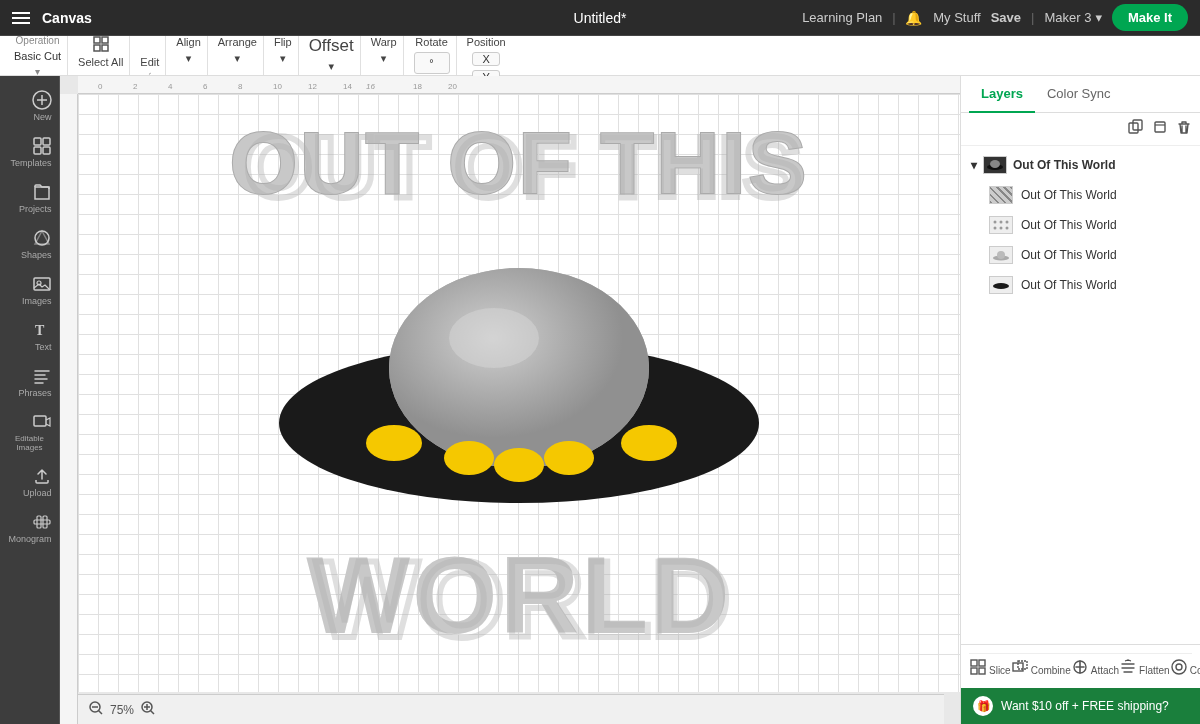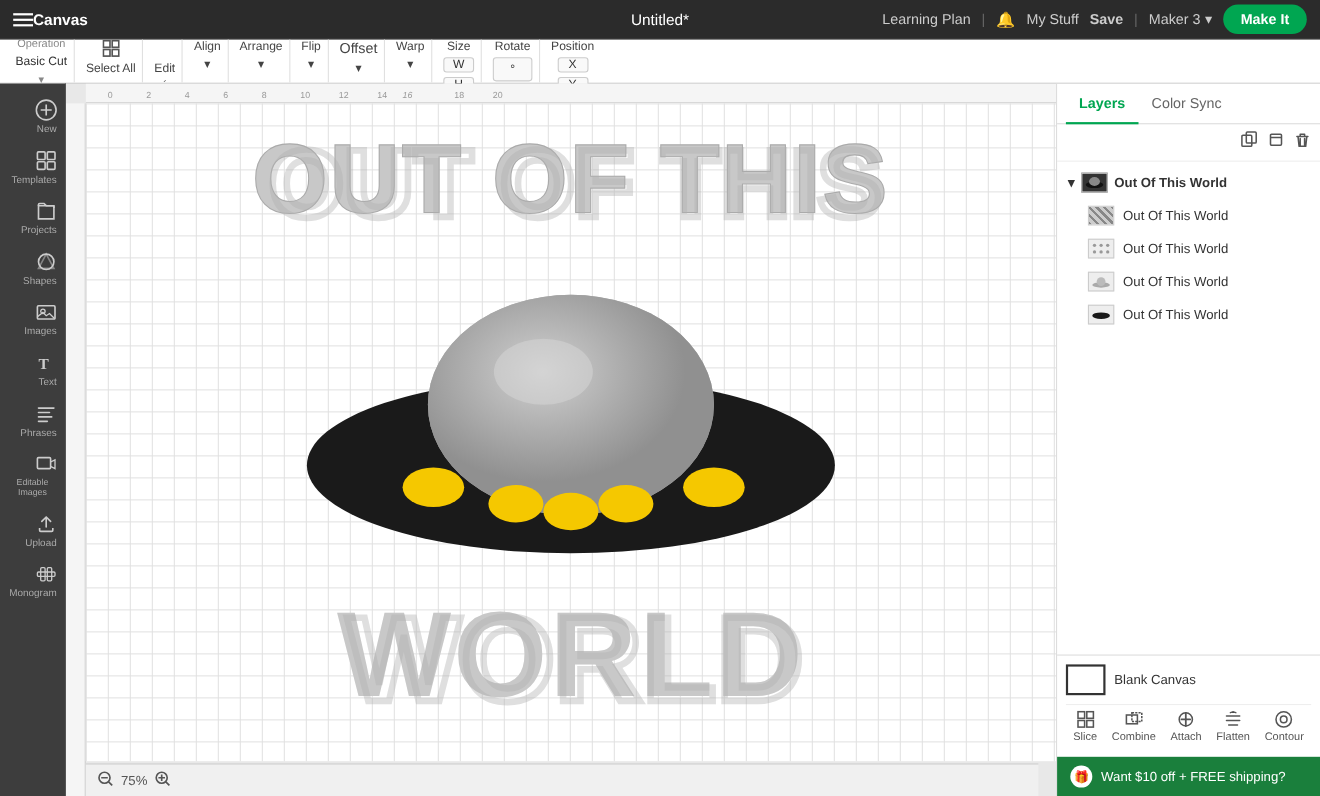--- a/index.html
+++ b/index.html
@@ -1,21 +1,21 @@
 <!DOCTYPE html>
 <html><head>
   <meta charset="utf-8">
   <style>
     * { box-sizing: border-box; margin: 0; padding: 0; }
     body { font-family: -apple-system, BlinkMacSystemFont, 'Segoe UI', sans-serif; background: #1a1a1a; overflow: hidden; width: 1200px; height: 724px; }
 
     
     .top-nav {
       display: flex; align-items: center; height: 36px;
-      background: #2b2b2b; color: #fff; padding: 0 12px; 
+      background: #2b2b2b; color: #fff; padding: 0 12px; gap: 12px;
       border-bottom: 1px solid #444;
     }
     .hamburger { display: flex; flex-direction: column; gap: 3px; cursor: pointer; }
     .hamburger span { display: block; width: 18px; height: 2px; background: #fff; }
     .app-title { font-size: 14px; font-weight: 600; color: #fff; margin-right: auto; }
     .doc-title { position: absolute; left: 50%; transform: translateX(-50%); font-size: 14px; color: #fff; }
     .nav-right { display: flex; align-items: center; gap: 10px; margin-left: auto; font-size: 13px; color: #ccc; }
     .nav-divider { color: #666; }
     .maker-btn { display: flex; align-items: flex-start; gap: 4px; color: #ccc; cursor: pointer; }
     .make-it-btn {
@@ -133,21 +133,21 @@
     }
     .blank-canvas-thumb {
       width: 36px; height: 28px; border: 2px solid #333; background: #fff;
     }
     .blank-canvas-label { font-size: 12px; color: #333; font-weight: 500; }
     .bottom-actions {
       display: flex; align-items: center; justify-content: space-around;
       padding: 4px 0; border-top: 1px solid #eee;
     }
     .bottom-action-btn {
-      display: flex; flex-direction: column; align-items: center; gap: 2px;
+      display: flex; flex-direction: row; align-items: flex-end; gap: 2px;
       background: none; border: none; cursor: pointer; font-size: 10px; color: #555;
     }
     .bottom-action-btn svg { width: 18px; height: 18px; }
 
     
     .promo-banner {
       background: #1a7f3c; color: #fff; padding: 8px 12px;
       display: flex; align-items: center; gap: 8px; font-size: 12px;
     }
     .promo-icon { width: 20px; height: 20px; background: #fff; border-radius: 50%; display: flex; align-items: center; justify-content: center; }
@@ -208,35 +208,26 @@
   </div>
   <div class="toolbar-group">
     <span style="font-size:11px;">Arrange</span>
     <span>▾</span>
   </div>
   <div class="toolbar-group">
     <span style="font-size:11px;">Flip</span>
     <span>▾</span>
   </div>
   <div class="toolbar-group">
-    <span style="font-size:13px;">Offset</span>
+    <span style="font-size:17px;">Offset</span>
     <span>▾</span>
   </div>
   <div class="toolbar-group">
     <span style="font-size:11px;">Warp</span>
     <span>▾</span>
-  </div>
-  <div class="toolbar-group">
-    <span style="font-size:11px;">Size</span>
-    <input class="toolbar-input" value="W" style="width: 28px;">
-    <input class="toolbar-input" value="H" style="width: 28px;">
-    <svg width="14" height="14" viewBox="0 0 14 14">
-        <rect x="4" y="6" width="6" height="5" rx="1" fill="none" stroke="#888" stroke-width="1.2"></rect>
-        <path d="M5 6V4.5a2 2 0 014 0V6" fill="none" stroke="#888" stroke-width="1.2"></path>
-      </svg>
   </div>
   <div class="toolbar-group">
     <span style="font-size:11px;">Rotate</span>
     <input class="toolbar-input" value="°" style="width: 36px;">
   </div>
   <div class="toolbar-group">
     <span style="font-size:11px;">Position</span>
     <input class="toolbar-input" value="X" style="width: 28px;">
     <input class="toolbar-input" value="Y" style="width: 28px;">
   </div>
@@ -465,24 +456,20 @@
         <div class="layer-thumb" style="background:#eee;">
           <svg width="22" height="16" viewBox="0 0 22 16">
               <ellipse cx="11" cy="9" rx="8" ry="3" fill="#1a1a1a"></ellipse>
             </svg>
         </div>
         <span class="layer-name">Out Of This World</span>
       </div>
     </div>
 
     <div class="bottom-canvas-section">
-      <div class="blank-canvas-row">
-        <div class="blank-canvas-thumb"></div>
-        <span class="blank-canvas-label">Blank Canvas</span>
-      </div>
       <div class="bottom-actions">
         <button class="bottom-action-btn">
           <svg width="18" height="18" viewBox="0 0 18 18">
               <rect x="2" y="2" width="6" height="6" fill="none" stroke="#555" stroke-width="1.4"></rect>
               <rect x="10" y="2" width="6" height="6" fill="none" stroke="#555" stroke-width="1.4"></rect>
               <rect x="2" y="10" width="6" height="6" fill="none" stroke="#555" stroke-width="1.4"></rect>
               <rect x="10" y="10" width="6" height="6" fill="none" stroke="#555" stroke-width="1.4"></rect>
             </svg>
           <span>Slice</span>
         </button>

